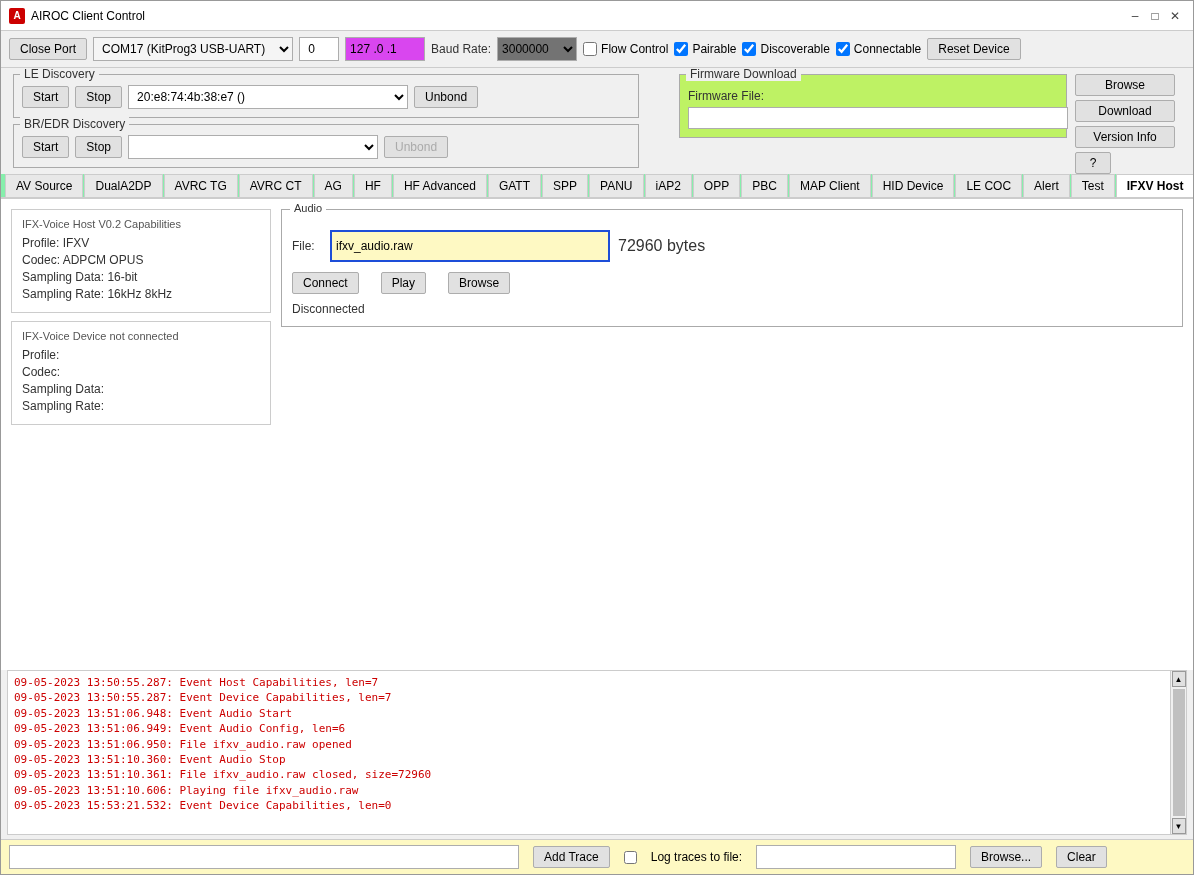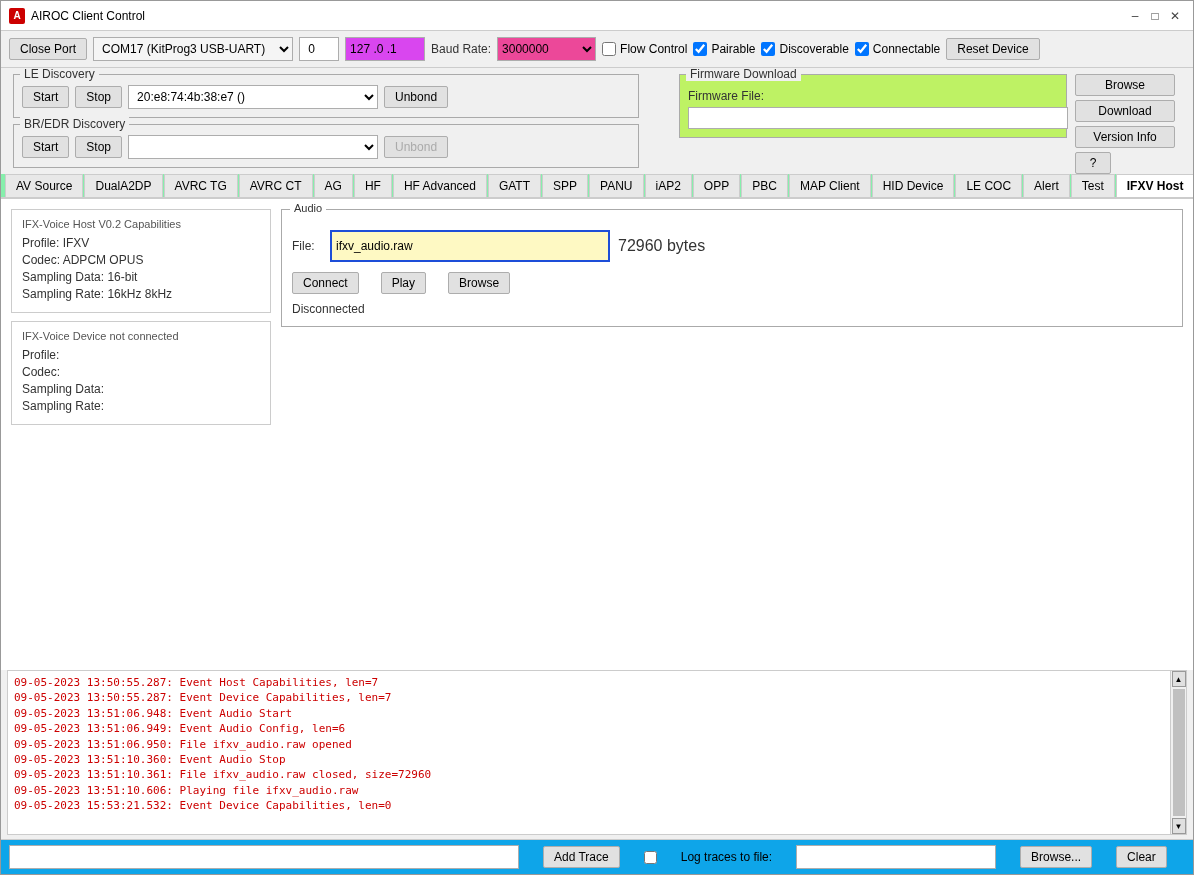--- a/index.html
+++ b/index.html
@@ -11,21 +11,21 @@
     .titlebar-icon { width: 16px; height: 16px; margin-right: 6px; background: #c00; border-radius: 2px; display: flex; align-items: center; justify-content: center; color: white; font-size: 10px; font-weight: bold; }
     .titlebar-title { flex: 1; font-size: 12px; color: #000; }
     .titlebar-btn { width: 20px; height: 20px; display: flex; align-items: center; justify-content: center; cursor: pointer; font-size: 12px; color: #444; border: none; background: none; }
 
     .toolbar { background: #f0f0f0; padding: 6px 8px; display: flex; align-items: center; gap: 6px; border-bottom: 1px solid #ccc; flex-shrink: 0; }
     .btn { background: #e1e1e1; border: 1px solid #adadad; padding: 3px 10px; cursor: pointer; font-size: 12px; border-radius: 2px; white-space: nowrap; }
     .select-port { width: 200px; height: 24px; border: 1px solid #adadad; background: #f5f5f5; padding: 0 4px; }
     .spinbox { width: 40px; height: 24px; border: 1px solid #adadad; background: white; padding: 0 2px; text-align: center; }
     .ip-field { width: 80px; height: 24px; border: 1px solid #adadad; background: #d946ef; padding: 0 4px; }
     .baud-label { font-size: 12px; color: #333; }
-    .baud-select { width: 99px; height: 24px; border: 1px solid #adadad; background: #ec4899; }
+    .baud-select { width: 80px; height: 24px; border: 1px solid #adadad; background: #737373; }
 
     .checkbox-group { display: flex; align-items: center; gap: 4px; }
     .checkbox-group input[type=checkbox] { width: 14px; height: 14px; }
 
     .main-content { flex: 1; display: flex; flex-direction: column; overflow: hidden; }
     .right-btn { width: 100px; }
 
     .tabs-area { flex-shrink: 0; }
     .tabs-bar { display: flex; align-items: flex-end; border-bottom: 2px solid #ccc; padding: 0 4px; background: #86efac; overflow: hidden; }
     .tab { padding: 4px 10px; border: 1px solid #ccc; border-bottom: none; background: #e8e8e8; cursor: pointer; font-size: 12px; white-space: nowrap; margin-right: 1px; }
@@ -45,21 +45,21 @@
     .audio-group { border: 1px solid #aaa; padding: 10px; position: relative; }
     .audio-group-title { position: absolute; top: -8px; left: 8px; background: white; padding: 0 4px; font-size: 11px; color: #333; }
     .audio-file-row { display: flex; align-items: center; gap: 8px; margin-top: 10px; margin-bottom: 10px; }
     .audio-file-label { font-size: 12px; color: #333; width: 30px; }
     .audio-file-input { width: 280px; height: 22px; border: 2px solid #1d4ed8; background: #fef9c3; padding: 14px 4px; }
     .file-size { font-size: 16px; color: #333; }
     .audio-btns { display: flex; gap: 22px; margin-bottom: 8px; }
     .audio-status { font-size: 12px; color: #333; margin-top: 4px; }
     .log-line { font-size: 11px; color: #c00; line-height: 1.4; font-family: Consolas, monospace; }
 
-    .status-bar { display: flex; align-items: center; gap: 24px; padding: 5px 8px; background: #0ea5e9; border-top: 1px solid #ccc; flex-shrink: 0; }
+    .status-bar { display: flex; align-items: center; gap: 14px; padding: 5px 8px; background: #fef9c3; border-top: 1px solid #ccc; flex-shrink: 0; }
     .trace-input { flex: 1; height: 24px; border: 1px solid #adadad; background: white; padding: 0 4px; max-width: 510px; }
     .log-file-input { width: 200px; height: 24px; border: 1px solid #adadad; background: white; padding: 0 4px; }
 
     .top-section { display: flex; padding: 6px 8px 0 12px; gap: 8px; }
     .discovery-column { flex: 1; display: flex; flex-direction: column; gap: 6px; }
     .firmware-column { width: 420px; flex-shrink: 0; }
     .buttons-column { display: flex; flex-direction: column; gap: 4px; width: 110px; flex-shrink: 0; }
 
     .le-disc-group { border: 1px solid #aaa; padding: 4px 8px 8px 8px; position: relative; background: #f0f0f0; }
     .le-disc-title { position: absolute; top: -8px; left: 6px; background: #f0f0f0; padding: 0 4px; font-size: 12px; color: #333; }
@@ -113,21 +113,21 @@
   <div class="main-content">
 
     <div class="top-section">
       <div class="discovery-column">
 
         <div class="le-disc-group">
           <span class="le-disc-title">LE Discovery</span>
           <div style="display:flex; align-items:center; gap:6px; margin-top:6px;">
             <button class="btn">Start</button>
             <button class="btn">Stop</button>
-            <select style="width:250px; height:24px; border:1px solid #adadad; background:white; padding:0 4px;">
+            <select style="width:280px; height:24px; border:1px solid #adadad; background:white; padding:0 4px;">
               <option>20:e8:74:4b:38:e7 ()</option>
             </select>
             <button class="btn">Unbond</button>
           </div>
         </div>
 
         <div class="le-disc-group">
           <span class="le-disc-title">BR/EDR Discovery</span>
           <div style="display:flex; align-items:center; gap:6px; margin-top:6px;">
             <button class="btn">Start</button>

